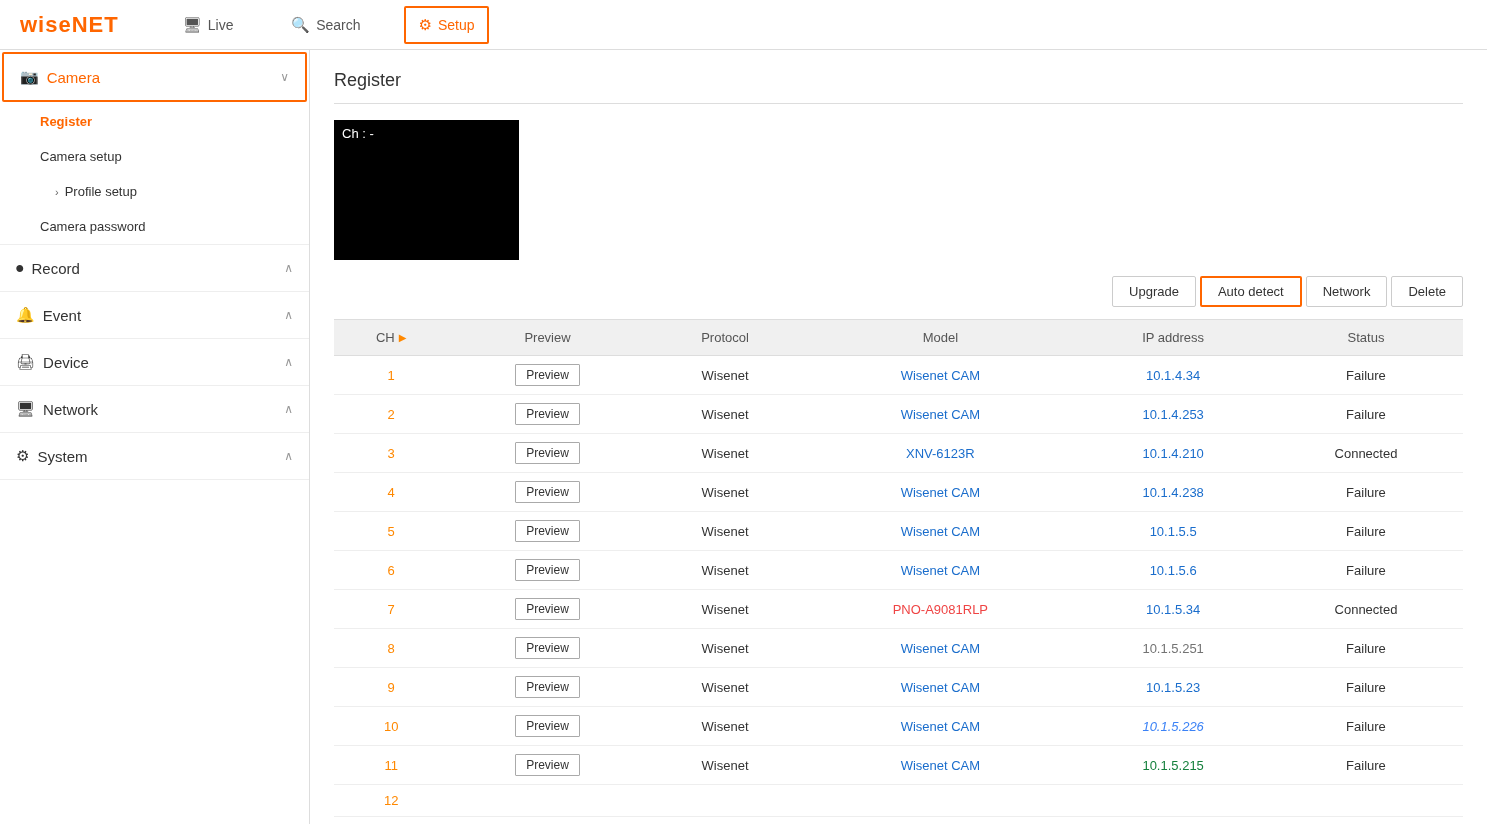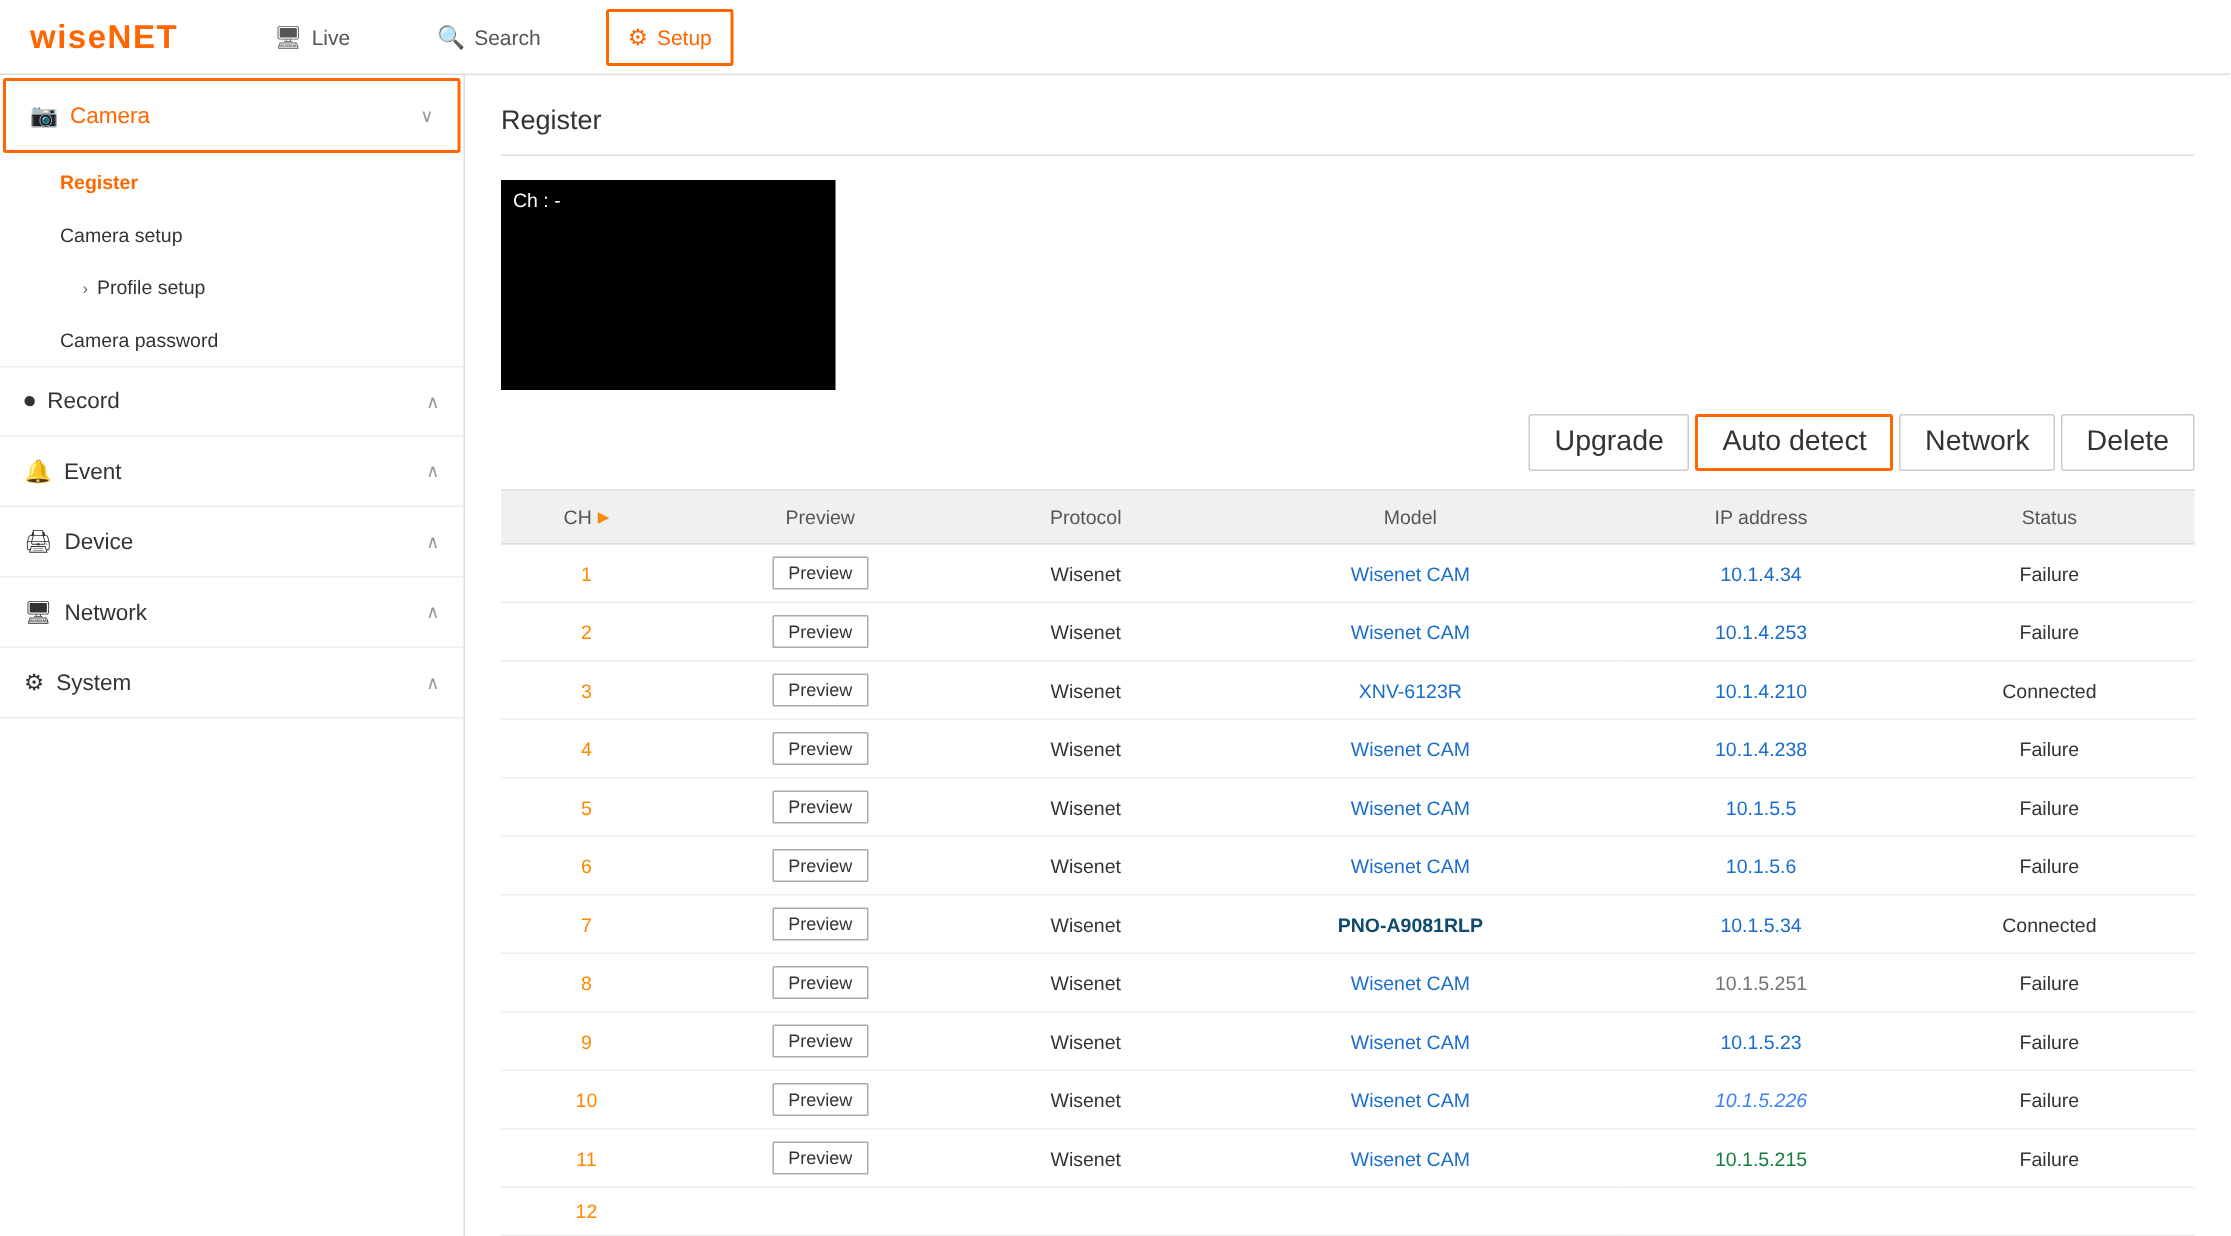--- a/index.html
+++ b/index.html
@@ -38,29 +38,29 @@
     .sidebar-sub-item.active { color: #ff6600; font-weight: bold; }
     .sidebar-sub-item.sub-sub { padding-left: 55px; }
     .sidebar-sub-item .arrow-right { margin-right: 6px; font-size: 11px; color: #666; }
 
     
     .content { flex: 1; overflow-y: auto; padding: 20px 24px; }
     .page-title { font-size: 18px; color: #333; margin-bottom: 16px; font-weight: normal; border-bottom: 1px solid #ddd; padding-bottom: 12px; }
 
     
     .camera-preview {
-      width: 223px; height: 140px; background: #000; color: #fff;
+      width: 185px; height: 140px; background: #000; color: #fff;
       font-size: 13px; padding: 6px 8px; margin-bottom: 16px;
     }
 
     
     .action-buttons { display: flex; justify-content: flex-end; gap: 4px; margin-bottom: 12px; }
     .action-btn {
       padding: 6px 16px; border: 1px solid #ccc; background: #fff; cursor: pointer;
-      font-size: 19px; color: #333; border-radius: 2px;
+      font-size: 13px; color: #333; border-radius: 2px;
     }
     .action-btn.active { border: 2px solid #ff6600; color: #333; }
 
     
     .camera-table { width: 100%; border-collapse: collapse; font-size: 13px; }
     .camera-table th {
       background: #f0f0f0; padding: 10px 8px; text-align: center; font-weight: normal;
       color: #555; border-bottom: 1px solid #ddd; border-top: 1px solid #ddd;
     }
     .camera-table td {
@@ -244,21 +244,21 @@
             <td><button class="preview-btn">Preview</button></td>
             <td>Wisenet</td>
             <td style="color: rgb(26, 109, 204);">Wisenet CAM</td>
             <td style="color: rgb(26, 109, 204);">10.1.5.6</td>
             <td>Failure</td>
           </tr>
           <tr>
             <td style="color: rgb(255, 136, 0);">7</td>
             <td><button class="preview-btn">Preview</button></td>
             <td>Wisenet</td>
-            <td style="color: #0c4a6e; font-weight: bold;">PNO-A9081RLP</td>
+            <td style="color: #ef4444;">PNO-A9081RLP</td>
             <td style="color: rgb(26, 109, 204);">10.1.5.34</td>
             <td>Connected</td>
           </tr>
           <tr>
             <td style="color: rgb(255, 136, 0);">8</td>
             <td><button class="preview-btn">Preview</button></td>
             <td>Wisenet</td>
             <td style="color: rgb(26, 109, 204);">Wisenet CAM</td>
             <td style="color: #737373; margin-top: 12px;">10.1.5.251</td>
             <td>Failure</td>

